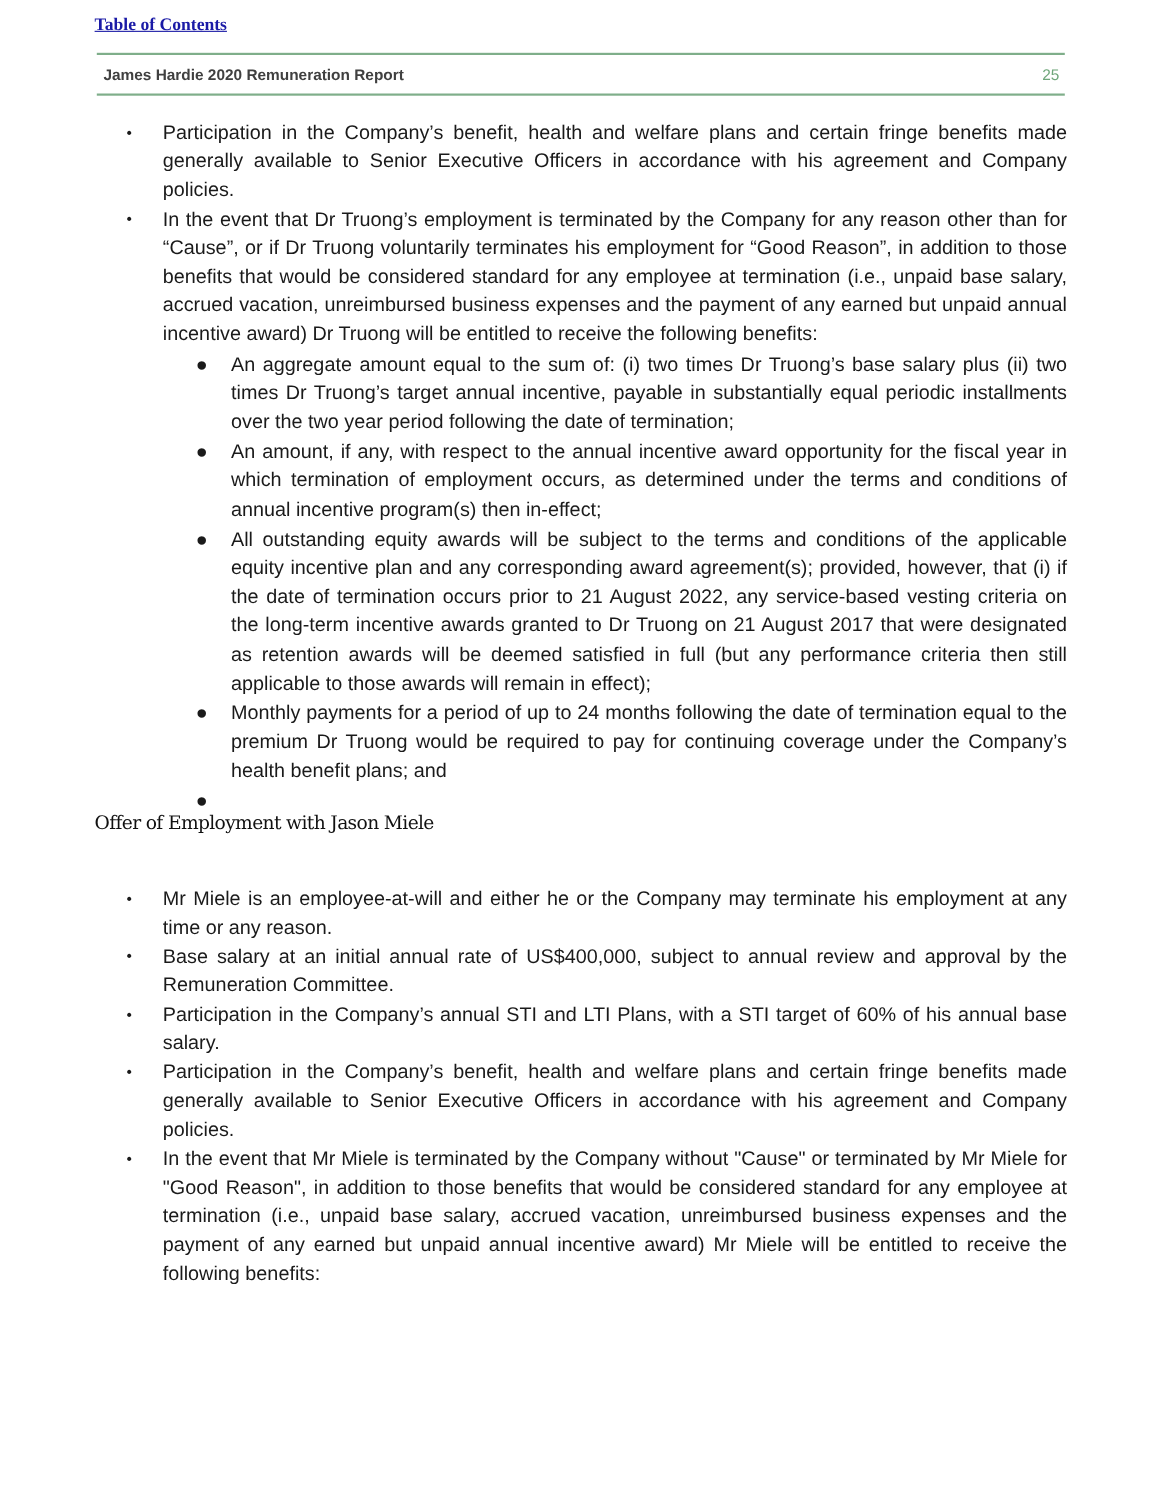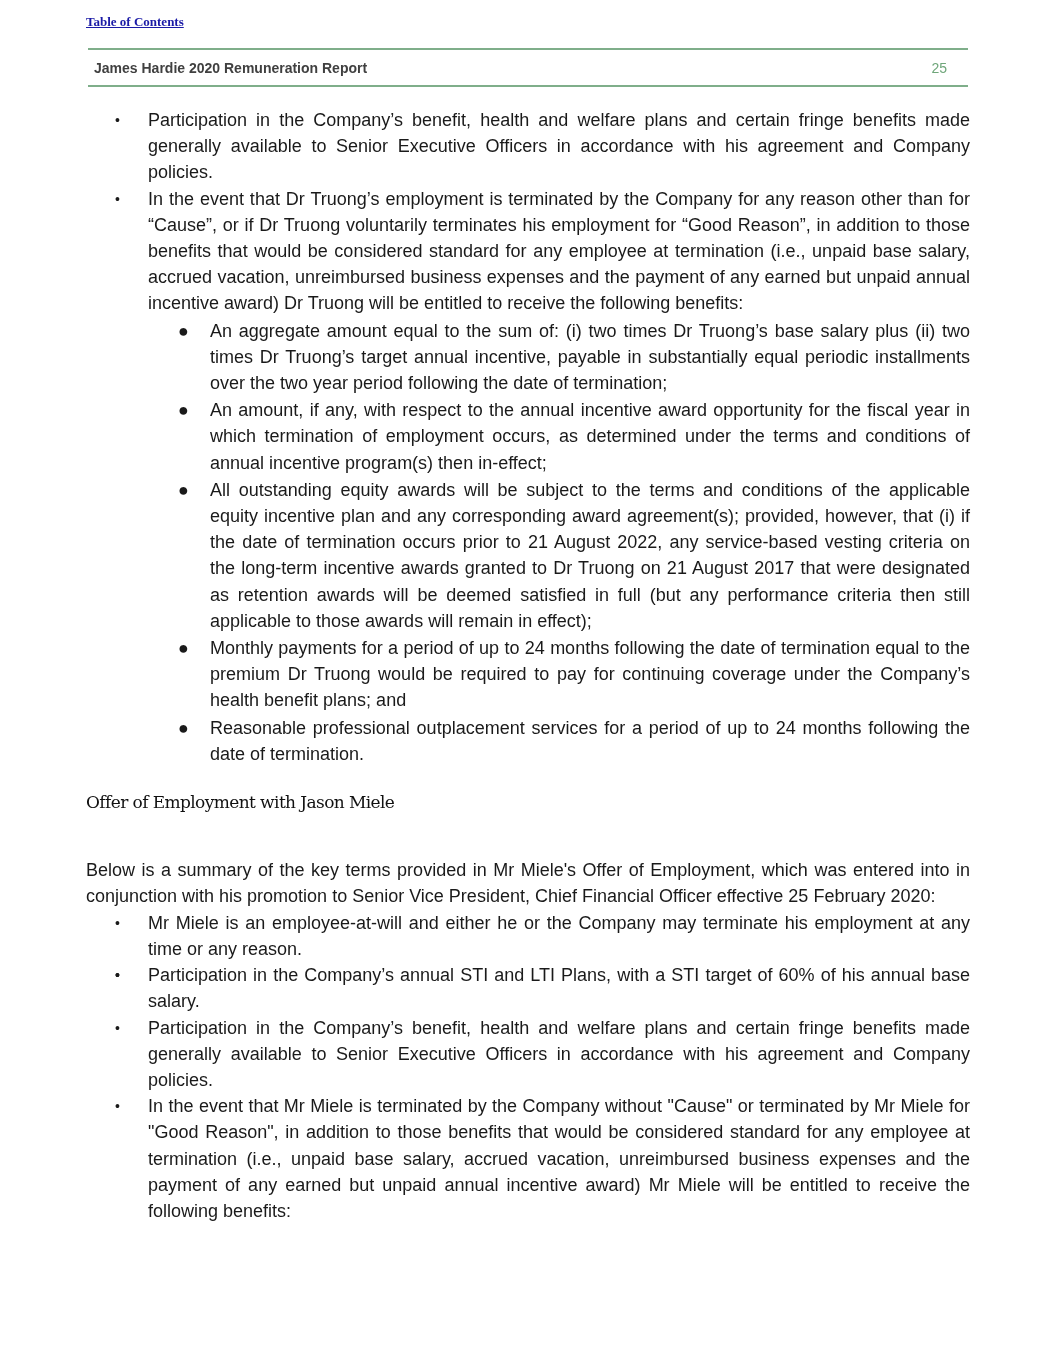--- a/index.html
+++ b/index.html
@@ -14,21 +14,21 @@
       overflow: hidden;
       font-family: "Liberation Sans", sans-serif;
       color: #1a1a1a;
     }
     .toc-link {
       position: absolute;
       left: 86px;
       top: 14px;
       font-family: "Liberation Serif", serif;
       font-weight: bold;
-      font-size: 13px;
+      font-size: 16px;
       color: #1a1aa6;
       text-decoration: underline;
       cursor: pointer;
     }
     .header-rule {
       position: absolute;
       left: 88px;
       width: 880px;
       height: 2px;
       background: #7fae8a;
@@ -38,21 +38,21 @@
     .header-title {
       position: absolute;
       left: 94px;
       top: 60px;
       font-size: 14px;
       font-weight: bold;
       color: #404040;
     }
     .page-number {
       position: absolute;
-      right: 108px;
+      right: 92px;
       top: 60px;
       font-size: 14px;
       color: #6fa67a;
     }
     .content {
       position: absolute;
       left: 86px;
       top: 107px;
       width: 884px;
       font-size: 18px;
@@ -124,33 +124,32 @@
   <div class="sub-bullet">
     <span class="marker">●</span>
     <span>All outstanding equity awards will be subject to the terms and conditions of the applicable equity incentive plan and any corresponding award agreement(s); provided, however, that (i) if the date of termination occurs prior to 21 August 2022, any service-based vesting criteria on the long-term incentive awards granted to Dr Truong on 21 August 2017 that were designated as retention awards will be deemed satisfied in full (but any performance criteria then still applicable to those awards will remain in effect);</span>
   </div>
   <div class="sub-bullet">
     <span class="marker">●</span>
     <span>Monthly payments for a period of up to 24 months following the date of termination equal to the premium Dr Truong would be required to pay for continuing coverage under the Company’s health benefit plans; and</span>
   </div>
   <div class="sub-bullet">
     <span class="marker">●</span>
-    <span>Reasonable professional outplacement services for a period of up to 24 months following the date of termination.</span>
   </div>
 
   <div class="section-heading">Offer of Employment with Jason Miele</div>
 
-  <p class="para">Below is a summary of the key terms provided in Mr Miele's Offer of Employment, which was entered into in conjunction with his promotion to Senior Vice President, Chief Financial Officer effective 25 February 2020:</p>
 
   <div class="bullet">
     <span class="marker">•</span>
     <span>Mr Miele is an employee-at-will and either he or the Company may terminate his employment at any time or any reason.</span>
   </div>
   <div class="bullet">
     <span class="marker">•</span>
+    <span>Base salary at an initial annual rate of US$400,000, subject to annual review and approval by the Remuneration Committee.</span>
   </div>
   <div class="bullet">
     <span class="marker">•</span>
     <span>Participation in the Company’s annual STI and LTI Plans, with a STI target of 60% of his annual base salary.</span>
   </div>
   <div class="bullet">
     <span class="marker">•</span>
     <span>Participation in the Company’s benefit, health and welfare plans and certain fringe benefits made generally available to Senior Executive Officers in accordance with his agreement and Company policies.</span>
   </div>
   <div class="bullet">

